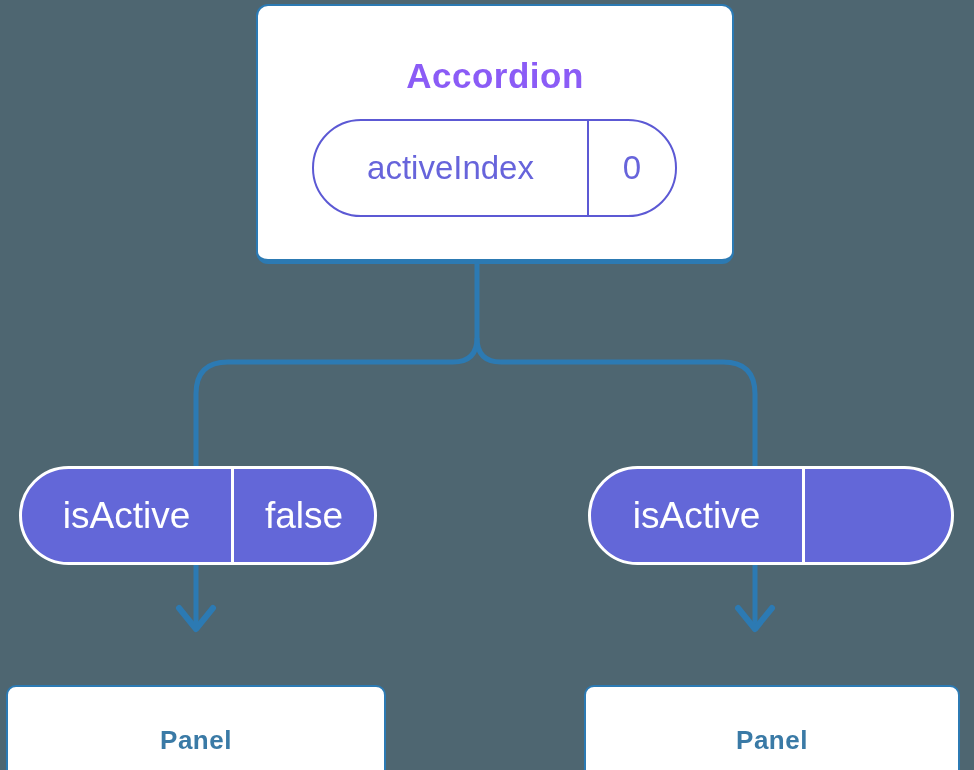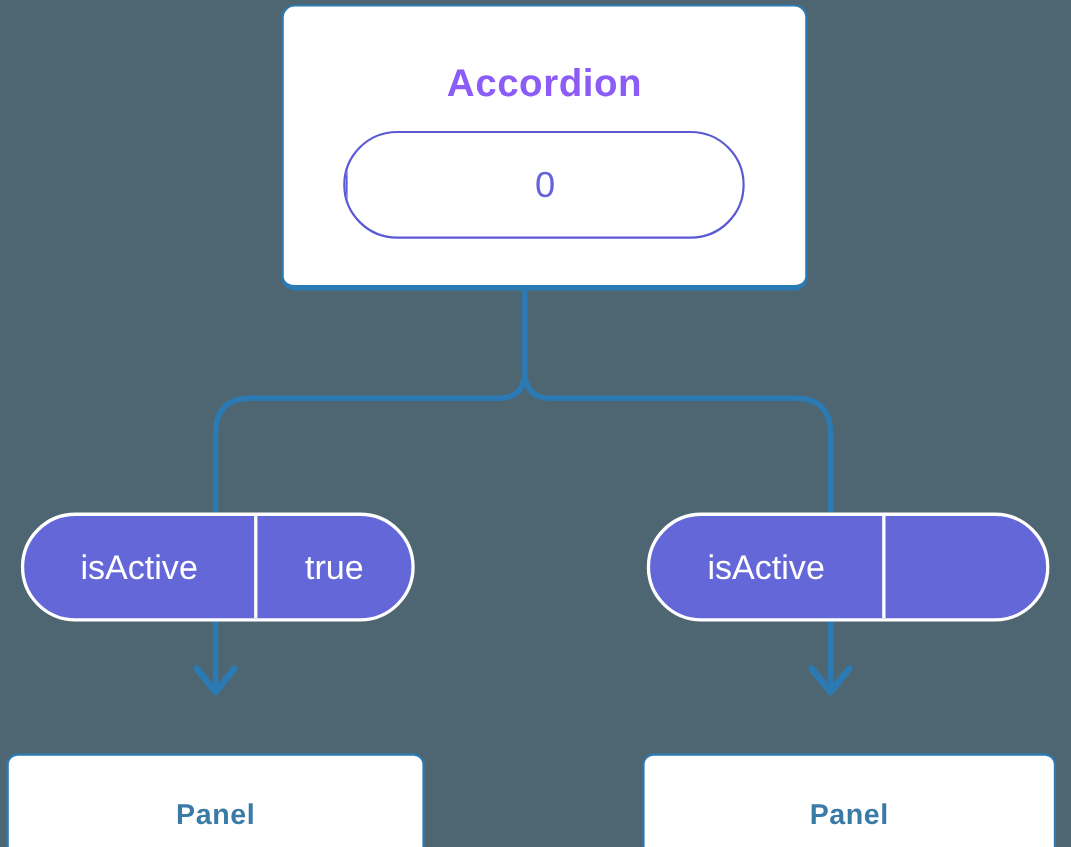--- a/index.html
+++ b/index.html
@@ -57,21 +57,21 @@
     position: absolute;
     height: 99px;
     box-sizing: border-box;
     background: #6367d8;
     border: 3px solid #ffffff;
     border-radius: 50px;
     display: flex;
     align-items: stretch;
     overflow: hidden;
     color: #ffffff;
-    font-size: 31px;
+    font-size: 37px;
     z-index: 2;
   }
   .pill-left  { left: 19px;  top: 466px; width: 358px; }
   .pill-right { left: 588px; top: 466px; width: 366px; }
   .pill-left  .prop-name { flex: 0 0 209px; }
   .pill-right .prop-name { flex: 0 0 211px; }
   .prop-name  { display: flex; align-items: center; justify-content: center; }
   .prop-divider { flex: 0 0 3px; background: #ffffff; }
   .prop-value { flex: 1; display: flex; align-items: center; justify-content: center; }
   .panel-card {
@@ -102,29 +102,30 @@
       <path d="M 196 564 V 624"></path>
       <path d="M 179 608 L 196 629 L 213 608" stroke-width="6" stroke-linecap="round" stroke-linejoin="round"></path>
       <path d="M 755 564 V 624"></path>
       <path d="M 738 608 L 755 629 L 772 608" stroke-width="6" stroke-linecap="round" stroke-linejoin="round"></path>
     </g>
   </svg>
 
   <div class="card root-card">
     <div class="root-title">Accordion</div>
     <div class="state-pill">
+      <div class="state-name">activeIndex</div>
       <div class="state-divider"></div>
       <div class="state-value">0</div>
     </div>
   </div>
 
   <div class="prop-pill pill-left">
     <div class="prop-name">isActive</div>
     <div class="prop-divider"></div>
-    <div class="prop-value">true</div>
+    <div class="prop-value">false</div>
   </div>
 
   <div class="prop-pill pill-right">
     <div class="prop-name">isActive</div>
     <div class="prop-divider"></div>
   </div>
 
   <div class="card panel-card panel-left">
     <span>Panel</span>
   </div>

